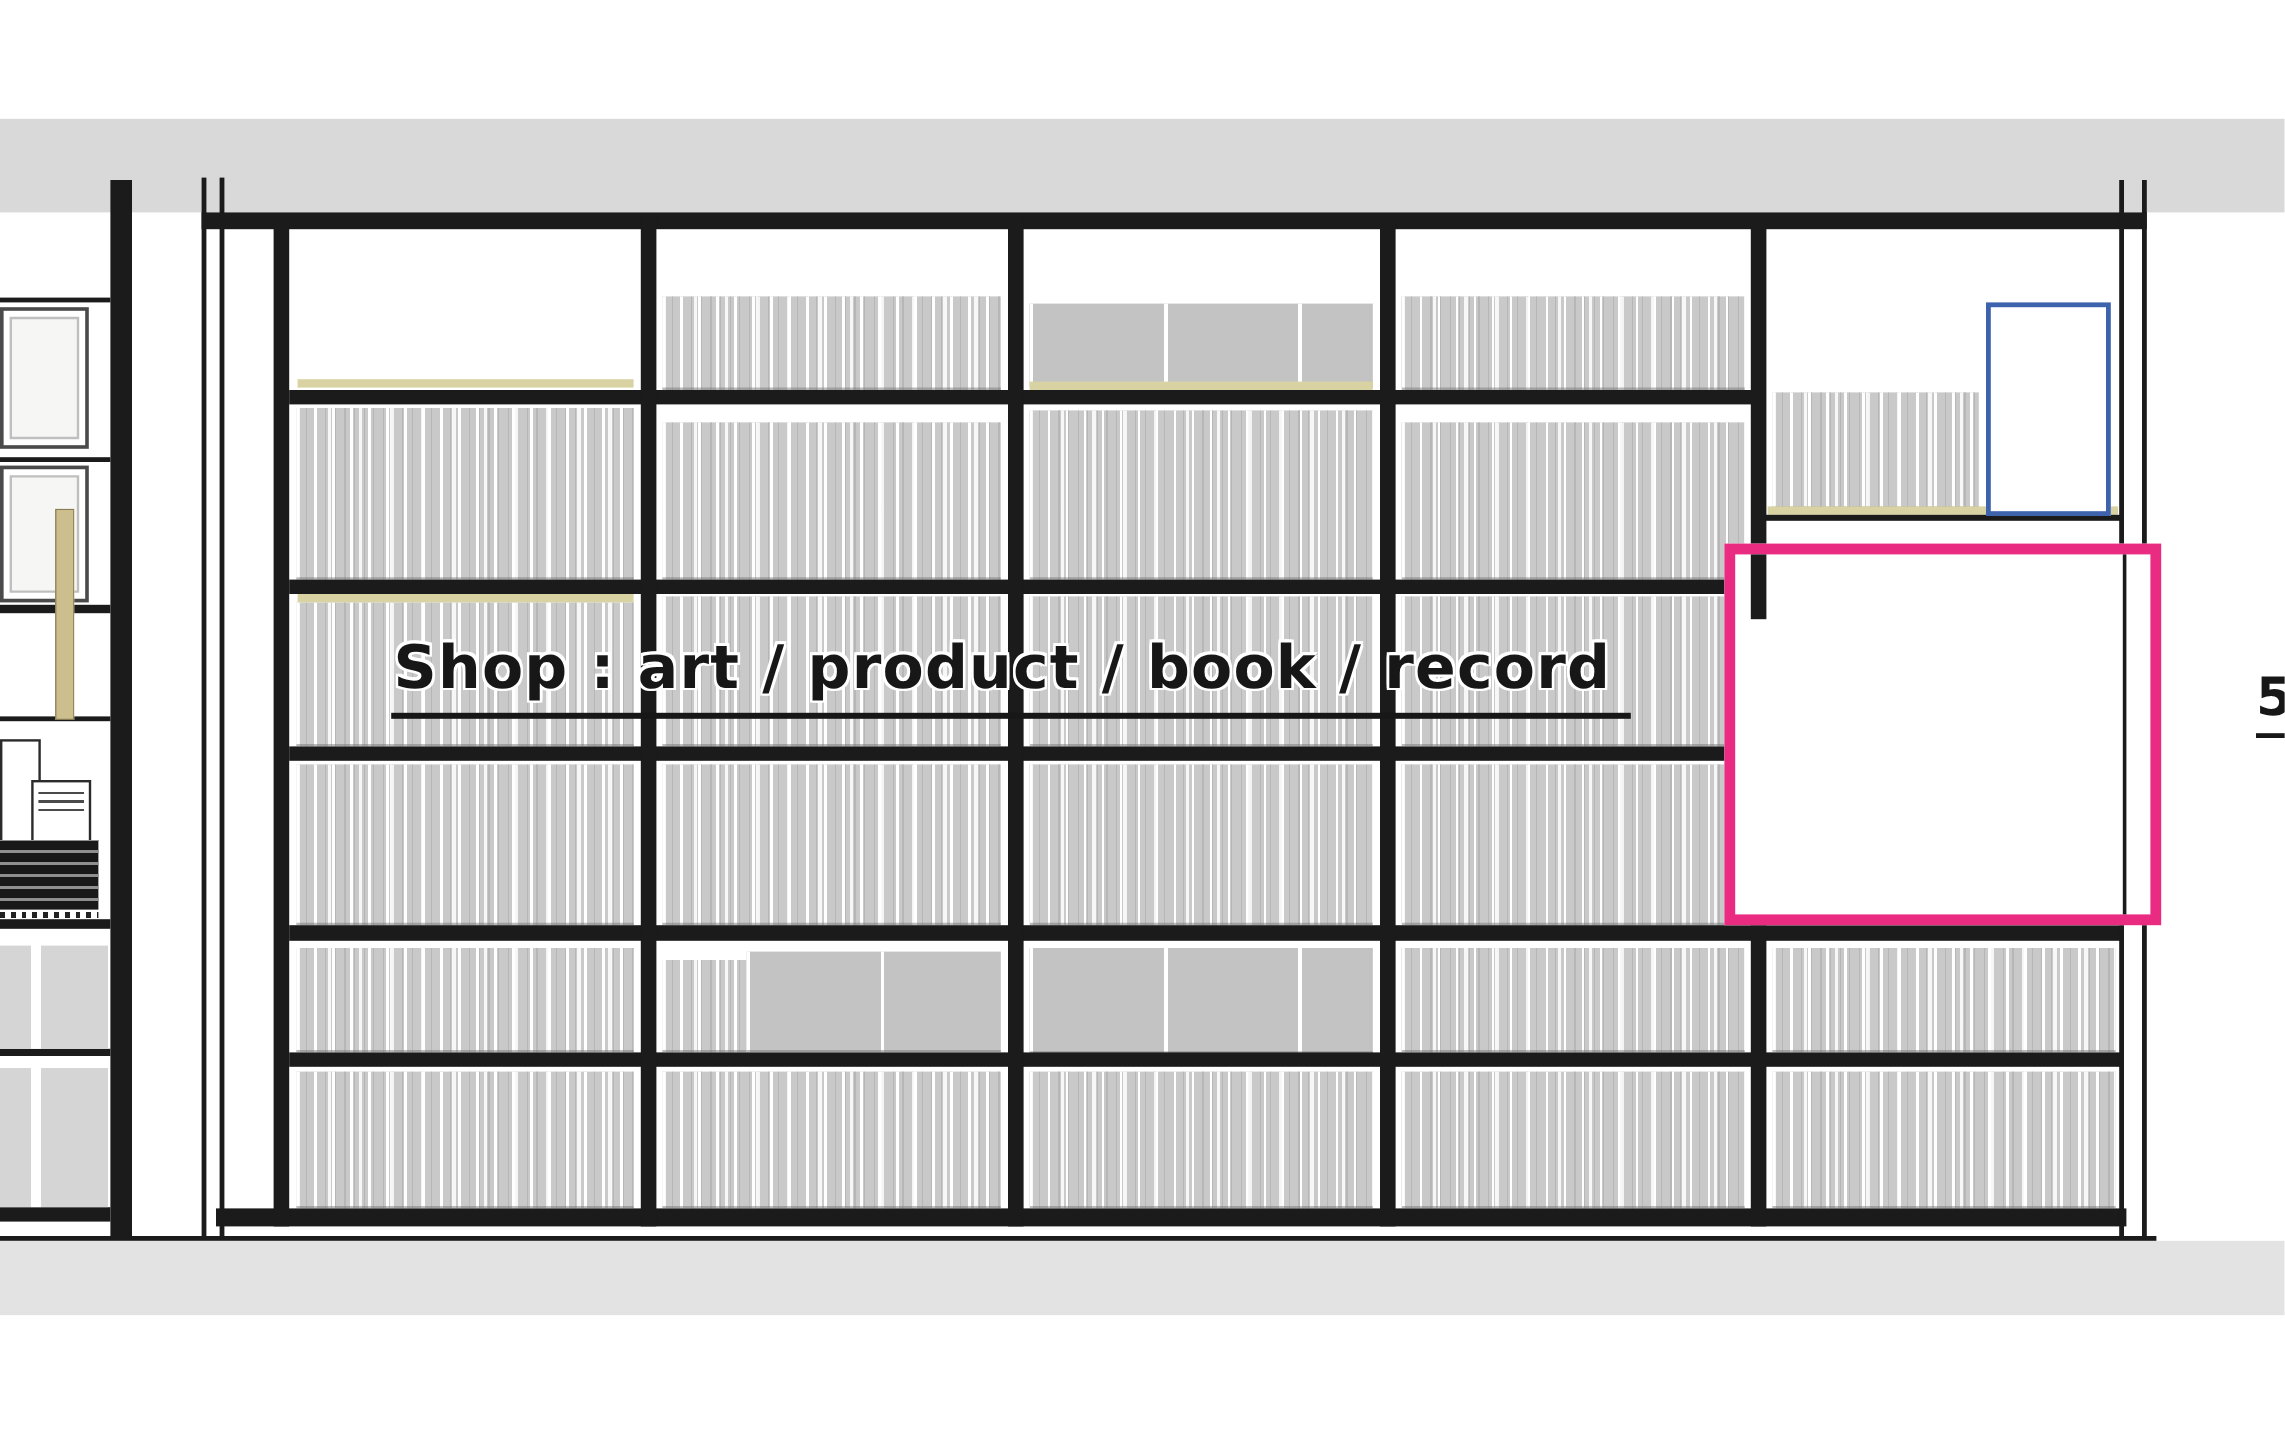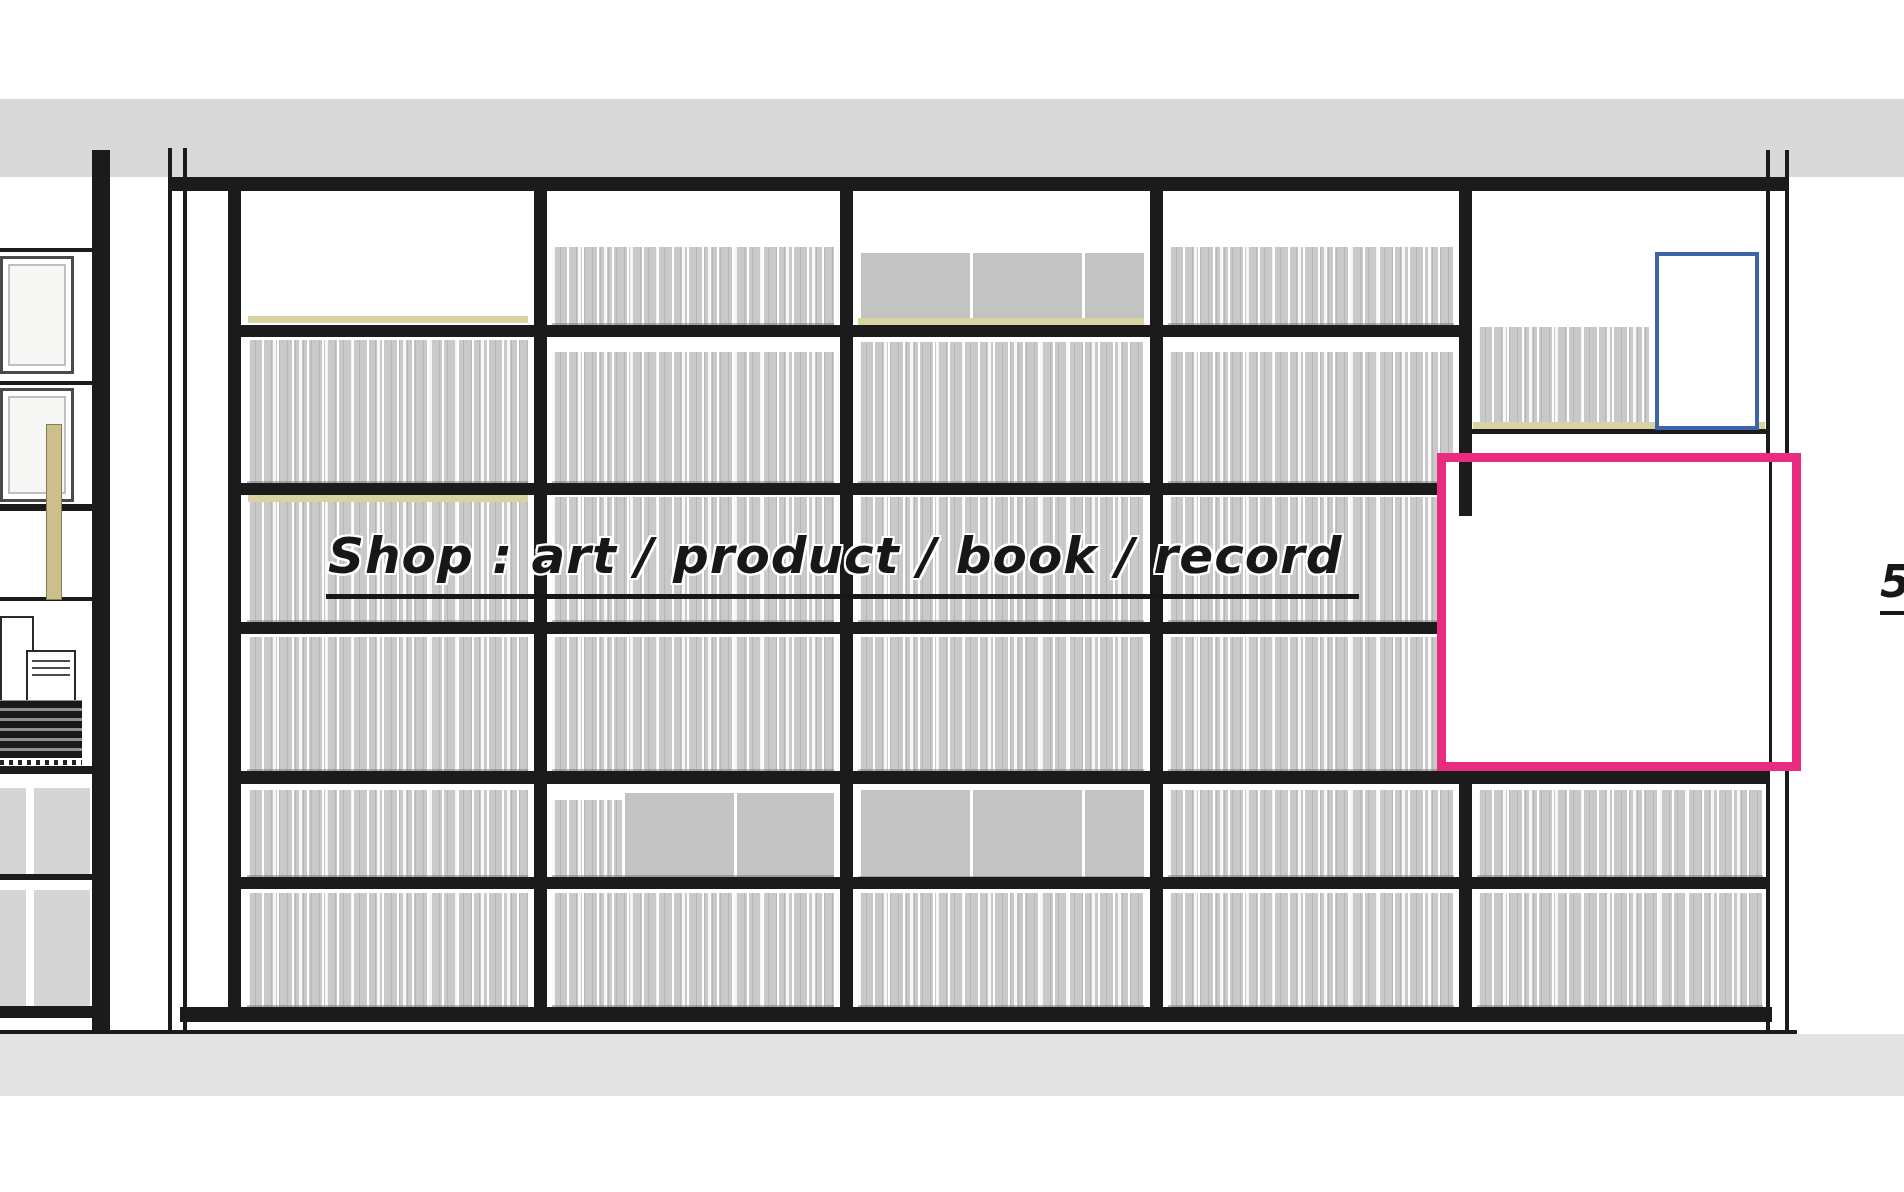--- a/index.html
+++ b/index.html
@@ -34,21 +34,21 @@
   .wframe2 { background:#ffffff; border:2px solid #2b2b2b; box-sizing:border-box; }
   .ticks { background-image: repeating-linear-gradient(0deg, #4a4a4a 0 2px, rgba(0,0,0,0) 2px 7px); }
   .gear {
     background-color:#191919;
     background-image: repeating-linear-gradient(0deg, rgba(0,0,0,0) 0 7px, #8f8f8f 7px 10px);
   }
   .dots { background-image: repeating-linear-gradient(90deg, #222222 0 4px, rgba(0,0,0,0) 4px 9px); }
   .grayblock { background-image: linear-gradient(90deg, #d5d5d5 0 26px, #ffffff 26px 34px, #d5d5d5 34px 100%); }
   .bluebox { background:#ffffff; border:4px solid #3d63ad; box-sizing:border-box; }
   .pinkbox { background:#ffffff; border:9px solid #e92b82; box-sizing:border-box; }
-  .overlay-text { position:absolute; z-index:5; color:#171717;font-style:italic; }
+  .overlay-text { position:absolute; z-index:5; color:#171717; }
   #shop-sign {
     left:326px; top:527px;
     font-size:50px; font-weight:600; letter-spacing:1px; white-space:nowrap;
     border-bottom:5px solid #171717; padding:0 16px 9px 2px;
     text-shadow: 2px 0 0 #fff, -2px 0 0 #fff, 0 2px 0 #fff, 0 -2px 0 #fff,
                  2px 2px 0 #fff, -2px -2px 0 #fff, 2px -2px 0 #fff, -2px 2px 0 #fff;
   }
   #edge-label {
     left:1880px; top:556px;
     font-size:44px; font-weight:700;

